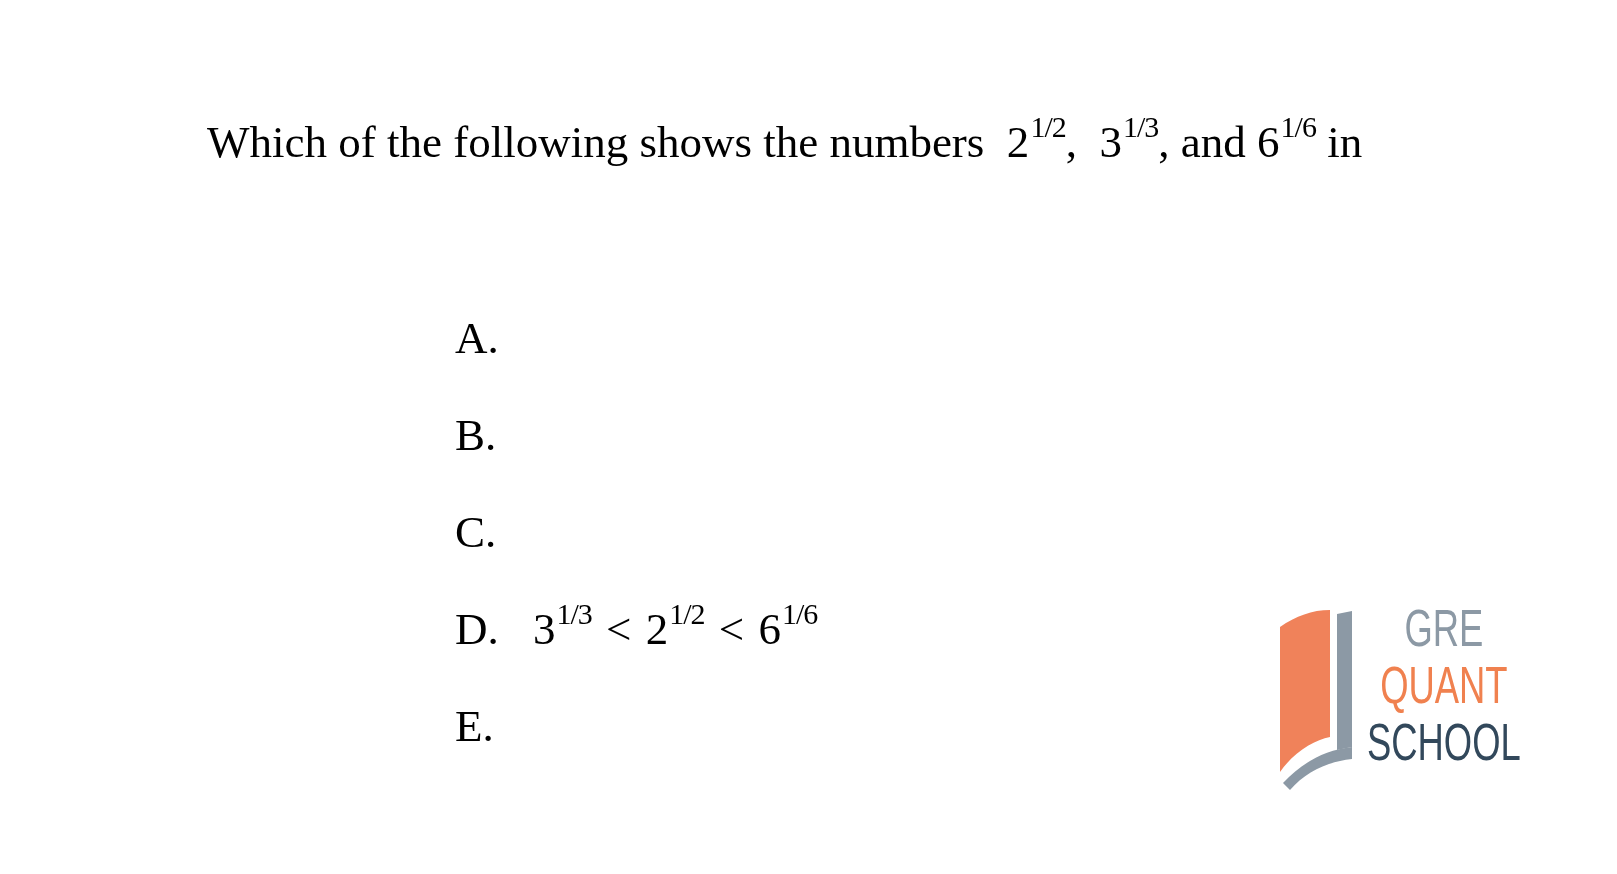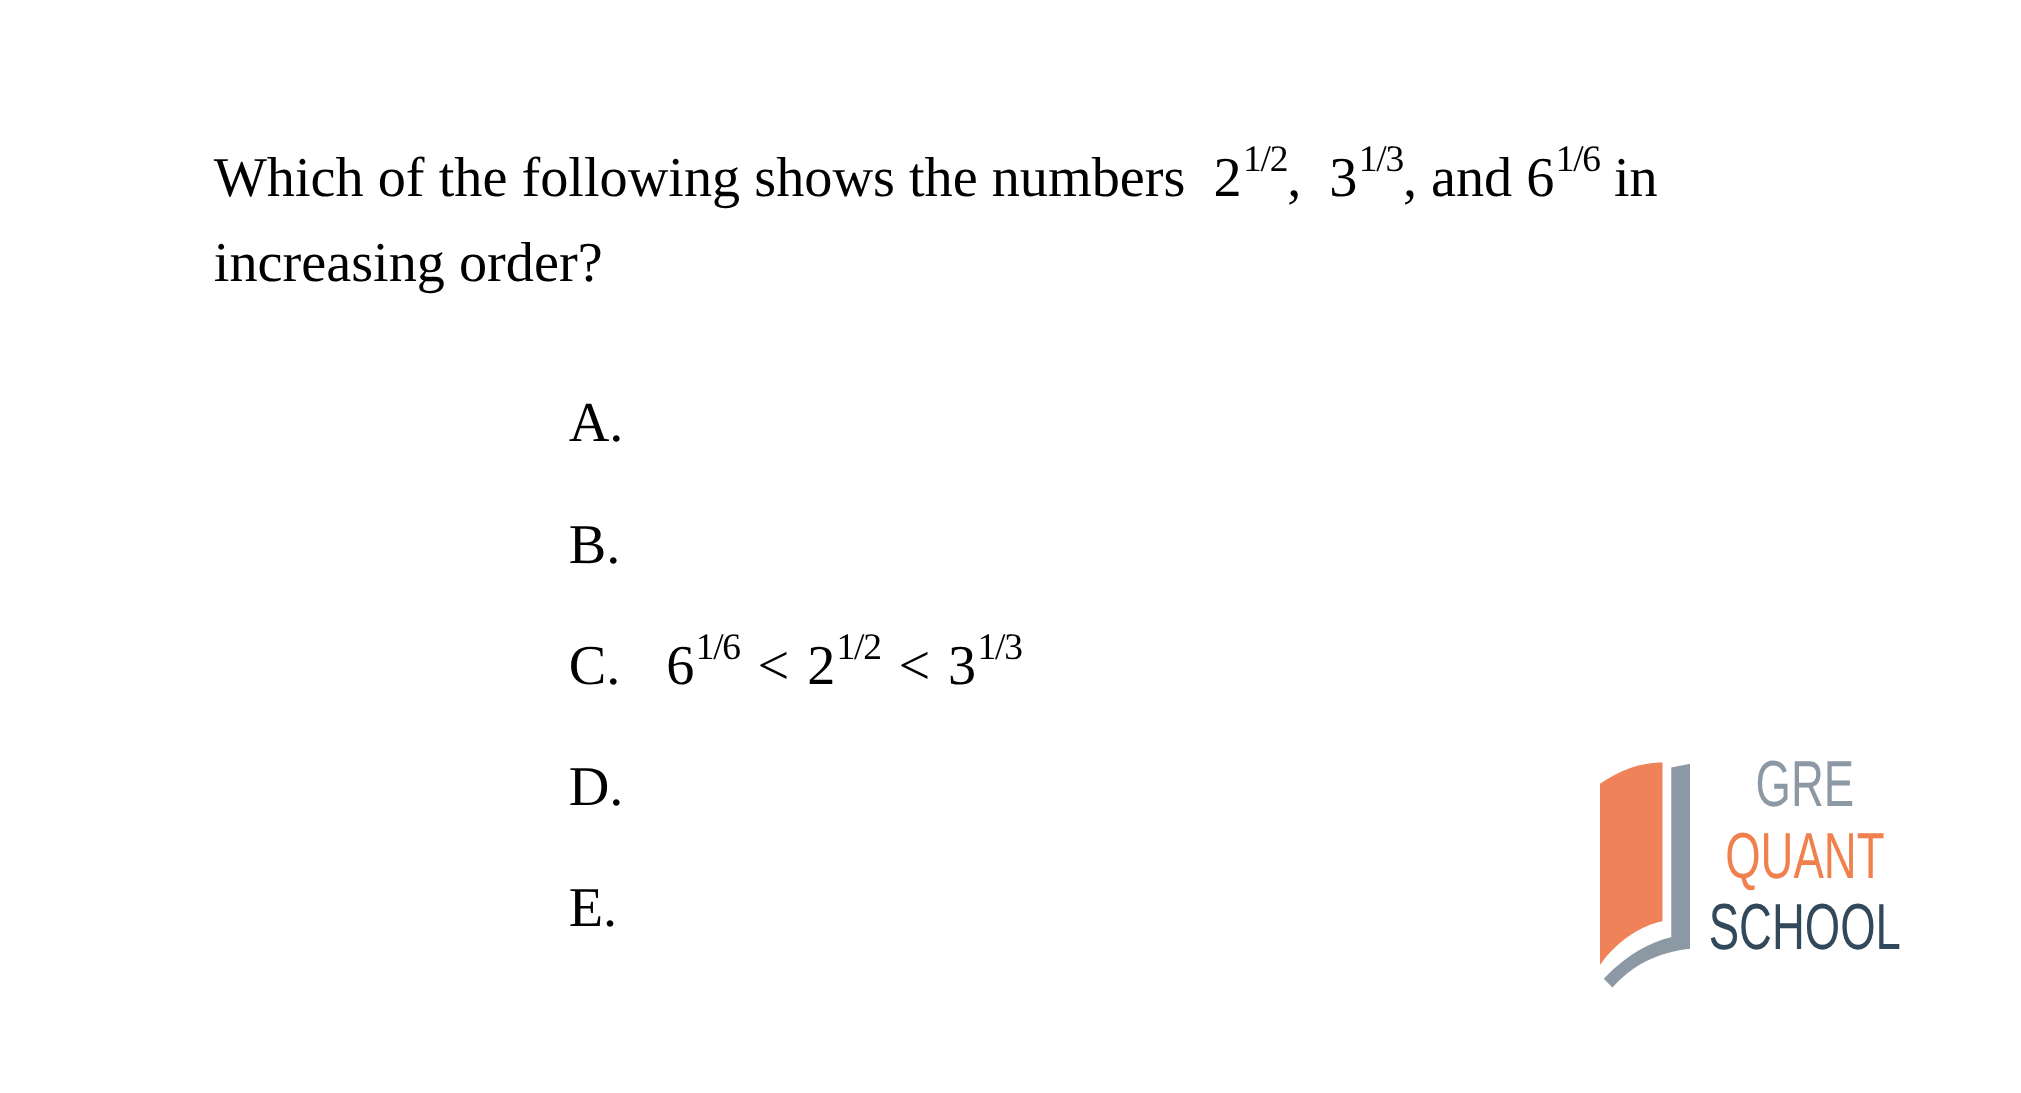--- a/index.html
+++ b/index.html
@@ -15,21 +15,21 @@
 
   
   .question {
     position: absolute;
     left: 171px;
     top: 108px;
     font-size: 45px;
     line-height: 68px;
     white-space: nowrap;
   }
-  .qline { height: 68px; }
+  .qline { height: 68px; margin-left: 36px; }
 
   sup.frac {
     font-size: 30px;
     line-height: 0;
     position: relative;
     top: -20px;
     vertical-align: baseline;
     margin-left: 1px;
     letter-spacing: -1px;
   }
@@ -78,36 +78,35 @@
     transform: scaleX(0.70);
     transform-origin: left center;
     white-space: nowrap;
   }
 </style>
 </head>
 <body>
 
 <div class="question">
   <div class="qline">Which of the following shows the numbers &nbsp;2<sup class="frac">1/2</sup>, &nbsp;3<sup class="frac">1/3</sup>, and 6<sup class="frac">1/6</sup> in</div>
-  <div class="qline">increasing order?</div>
 </div>
 
 <div id="choices">
     <div class="choice" style="top: 304px;">
       <span class="choice-letter">A.</span>
     </div>
     <div class="choice" style="top: 401px;">
       <span class="choice-letter">B.</span>
     </div>
     <div class="choice" style="top: 498px;">
       <span class="choice-letter">C.</span>
-      <span class="choice-expr">6<sup class="frac">1/6</sup> &lt; 2<sup class="frac">1/2</sup> &lt; 3<sup class="frac">1/3</sup></span>
     </div>
     <div class="choice" style="top: 595px;">
       <span class="choice-letter">D.</span>
+      <span class="choice-expr">3<sup class="frac">1/3</sup> &lt; 2<sup class="frac">1/2</sup> &lt; 6<sup class="frac">1/6</sup></span>
     </div>
     <div class="choice" style="top: 692px;">
       <span class="choice-letter">E.</span>
     </div>
   </div>
 
 <div class="logo">
   <svg width="80" height="210" viewBox="0 0 80 210" aria-hidden="true">
 
     <path id="book-page" d="M2,37 C18,26 34,20 52,20 L52,147 C36,150 16,162 2,182 Z" fill="#F0825A"></path>

